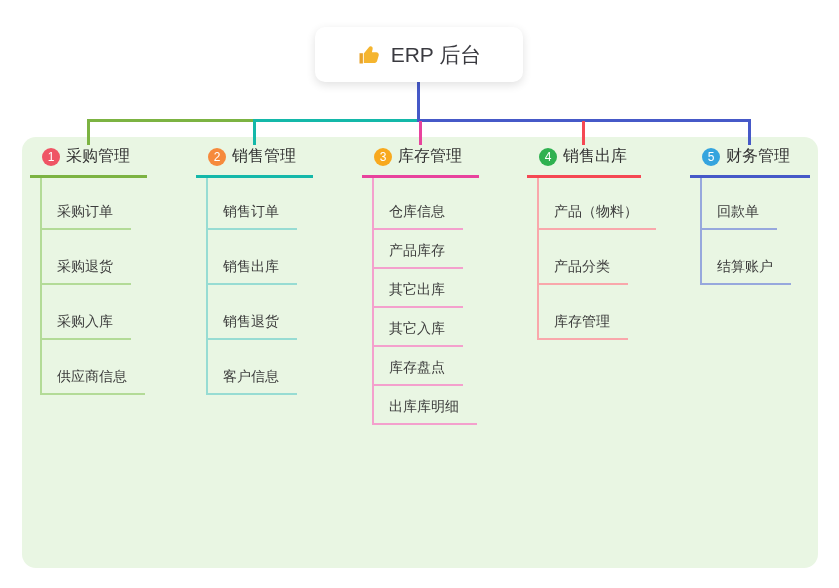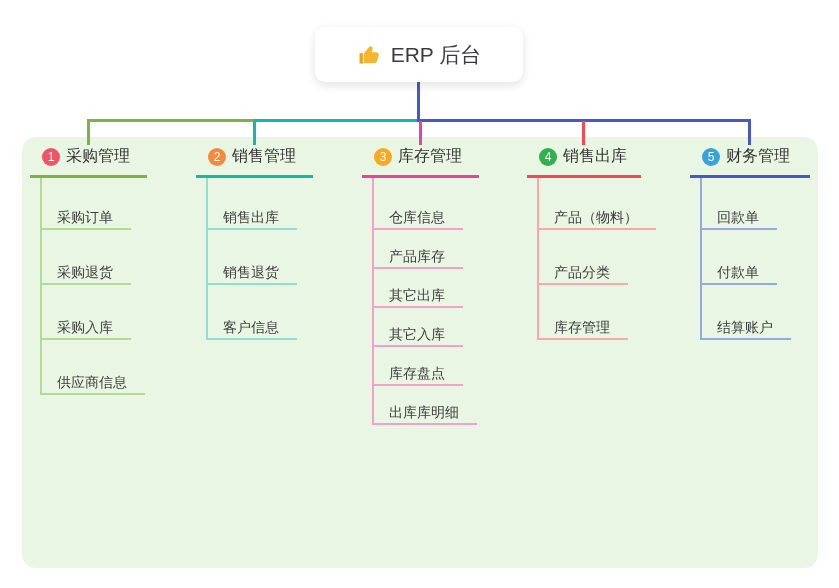--- a/index.html
+++ b/index.html
@@ -41,21 +41,21 @@
   .branch-title { display:flex; align-items:center; gap:6px; height:33px;
                   padding:0 0 7px 12px; border-bottom:3px solid var(--accent);
                   font-size:16px; color:#333333; white-space:nowrap; cursor:pointer; }
   .badge { width:18px; height:18px; border-radius:50%; background:var(--badge);
            color:#ffffff; font-size:12px; line-height:18px; text-align:center;
            flex:0 0 18px; }
 
   .children { list-style:none; margin-left:10px; border-left:2px solid var(--light);
               width:max-content; }
   .child { display:flex; align-items:flex-end; height:55px; width:max-content;
-           padding:0 18px 1px 15px; border-bottom:2px solid var(--light);
+           padding:0 18px 7px 15px; border-bottom:2px solid var(--light);
            font-size:14px; color:#3c3c3c; white-space:nowrap; cursor:pointer; }
   .child:first-child { height:52px; }
   .b3 .child:not(:first-child) { height:39px; }
 </style>
 </head>
 <body>
 
 <div class="canvas">
 
   <div class="panel"></div>
@@ -92,20 +92,21 @@
       <li class="child">供应商信息</li>
     </ul>
   </div>
 
   <div class="branch b2">
     <div class="branch-title">
       <span class="badge">2</span>
       <span>销售管理</span>
     </div>
     <ul class="children">
+      <li class="child">销售订单</li>
       <li class="child">销售出库</li>
       <li class="child">销售退货</li>
       <li class="child">客户信息</li>
     </ul>
   </div>
 
   <div class="branch b3">
     <div class="branch-title">
       <span class="badge">3</span>
       <span>库存管理</span>
@@ -132,18 +133,17 @@
     </ul>
   </div>
 
   <div class="branch b5">
     <div class="branch-title">
       <span class="badge">5</span>
       <span>财务管理</span>
     </div>
     <ul class="children">
       <li class="child">回款单</li>
-      <li class="child">付款单</li>
       <li class="child">结算账户</li>
     </ul>
   </div>
 
 </div>
 
 </body></html>

